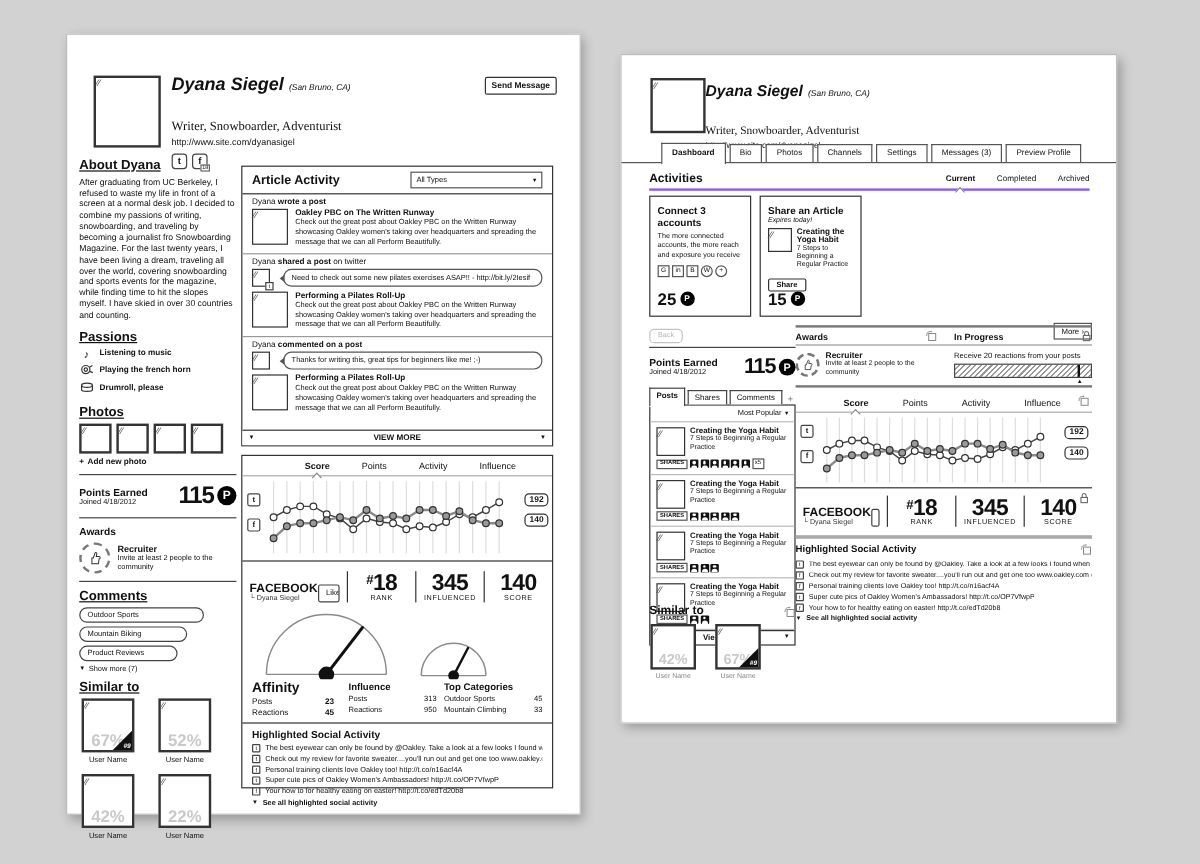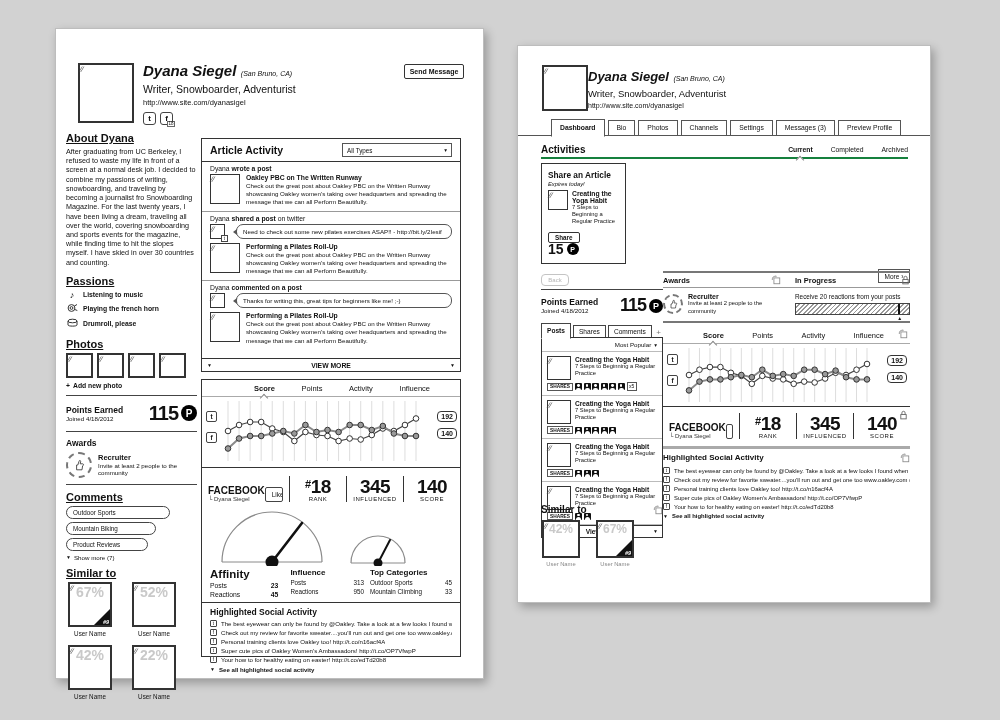--- a/index.html
+++ b/index.html
@@ -27,21 +27,21 @@
   .annot{width:10px;height:10px;display:inline-flex;flex:none;}
   .lock{width:9px;height:10px;display:inline-flex;flex:none;}
   .btn{position:absolute;border:1px solid #333;display:flex;align-items:center;justify-content:center;font-size:7px;font-weight:bold;background:#fff;border-radius:2px;}
   .rule{border:none;border-top:1.5px solid #444;margin:6px 0;}
   
   .photoL{left:22px;top:34px;width:56px;height:60px;border-width:2px;}
   .nameblk{position:absolute;}
   #pageL .nameblk{left:87px;top:33px;}
   .nm{font-size:15px;font-weight:bold;font-style:italic;}
   .loc{font-size:7px;font-style:italic;}
-  .tagline{font-size:10.5px;margin-top:3px;}
+  .tagline{font-size:10.5px;margin-top:20px;font-family:Liberation Serif, serif;}
   .url{font-size:7.5px;margin-top:3px;}
   .chicons{margin-top:5px;display:flex;gap:4px;}
   .sendL{left:348px;top:35px;width:58px;height:13px;}
   
   .lcol{position:absolute;left:10px;top:103px;width:131px;}
   .h11{font-size:11px;font-weight:bold;margin:0 0 3px;text-decoration:underline;}
   .mt8{margin-top:8px;}
   .about{font-size:7.2px;line-height:1.28;margin:0 0 4px;}
   .prow{display:flex;align-items:center;gap:5px;margin:3px 0;}
   .picon{width:12px;text-align:center;font-size:9px;flex:none;}
@@ -55,21 +55,21 @@
   .f85{font-size:8.5px;} .joined{font-size:6.2px;}
   .awrow{display:flex;gap:6px;align-items:center;margin-top:4px;}
   .awname{font-size:7.5px;font-weight:bold;}
   .awdesc{font-size:6.2px;line-height:1.25;}
   .pill{border:1.5px solid #444;border-radius:8px;font-size:6.3px;line-height:11px;padding:0 6px;margin:3px 0;box-sizing:border-box;background:#fff;}
   .pw1{width:104px;}.pw2{width:90px;}.pw3{width:82px;}
   .showmore{font-size:6.2px;display:flex;gap:3px;margin:3px 0 6px;align-items:center;}
   .tri{font-size:5px;line-height:1;}
   .simgrid{display:flex;flex-wrap:wrap;gap:8px 16px;}
   .simcard{width:48px;text-align:center;}
-  .simph{width:44px;height:45px;border-width:2px;margin:0 auto;display:flex;align-items:flex-start;justify-content:center;position:relative;overflow:hidden;}
+  .simph{width:44px;height:45px;border-width:2px;margin:0 auto;display:flex;align-items:flex-end;justify-content:center;position:relative;overflow:hidden;}
   .simpct{font-size:14px;font-weight:bold;color:#c9c9c9;}
   .corner{position:absolute;right:-1px;bottom:-1px;width:0;height:0;border-bottom:18px solid #111;border-left:18px solid transparent;}
   .cornertxt{position:absolute;right:1px;bottom:0;color:#fff;font-size:5.5px;font-weight:bold;font-style:italic;}
   .simname{font-size:6.3px;margin-top:3px;}
   
   .box{position:absolute;border:1.5px solid #333;background:#fff;box-sizing:border-box;}
   .recentbox{left:145px;top:109px;width:260px;height:234px;}
   .rahead{display:flex;justify-content:space-between;align-items:center;padding:4px 8px;border-bottom:1.5px solid #333;}
   .h105{font-size:10.5px;}
   .select{width:100px;height:12px;border:1px solid #555;display:flex;justify-content:space-between;align-items:center;font-size:6.3px;padding:0 4px;background:#fff;}
@@ -127,21 +127,21 @@
   .seeall{display:flex;gap:4px;font-size:6.1px;font-weight:bold;margin-top:3px;align-items:center;}
   
   .photoR{left:24px;top:19px;width:46px;height:46px;border-width:2px;}
   #pageR .nameblk{left:70px;top:21px;}
   .nm.sm{font-size:13px;}
   .tagline.sm{font-size:9.5px;}
   .url.sm{font-size:7px;}
   .tabsrow{position:absolute;left:0;top:72px;width:412px;height:18px;display:flex;align-items:flex-end;border-bottom:1.5px solid #555;padding-left:33px;box-sizing:border-box;}
   .tab{border:1px solid #555;border-bottom:none;height:14px;line-height:14px;padding:0 8px;font-size:6.8px;background:#fff;margin-right:3px;}
   .tab.active{font-weight:bold;height:16px;line-height:16px;margin-bottom:-1.5px;border-bottom:1.5px solid #fff;}
-  .acthead{position:absolute;left:23px;top:96px;width:367px;height:15px;border-bottom:2px solid #15803d;display:flex;justify-content:space-between;align-items:center;}
+  .acthead{position:absolute;left:23px;top:96px;width:367px;height:15px;border-bottom:2px solid #8b5cf6;display:flex;justify-content:space-between;align-items:center;}
   .actttl{font-size:10px;font-weight:bold;}
   .filters{display:flex;gap:18px;font-size:6.8px;align-items:center;}
   .fitem{position:relative;}
   .fnotch{position:absolute;left:50%;bottom:-10px;width:5px;height:5px;background:#fff;border-left:1px solid #888;border-top:1px solid #888;transform:translateX(-50%) rotate(45deg);}
   .cards{position:absolute;left:23px;top:117px;display:flex;gap:7px;}
   .card{width:85px;height:101px;border:1.5px solid #333;padding:6px;box-sizing:border-box;position:relative;background:#fff;}
   .cardttl{font-size:8.3px;font-weight:bold;margin-bottom:4px;}
   .cardbody{font-size:6px;line-height:1.3;}
   .cicons{display:flex;gap:2px;margin-top:4px;}
   .cic{width:10px;height:10px;border:1px solid #555;font-size:5.5px;display:flex;align-items:center;justify-content:center;box-sizing:border-box;}
@@ -586,20 +586,35 @@
     <span class="actttl">Activities</span>
     <span class="filters">
       <span class="fitem b"><span>Current</span><span class="fnotch"></span></span>
       <span class="fitem">Completed</span>
       <span class="fitem">Archived</span>
     </span>
   </div>
 
   <div class="cards">
     <div class="card">
+      <div class="cardttl">Connect 3 accounts</div>
+      <div class="cardbody">The more connected accounts, the more reach and exposure you receive</div>
+      <div class="cicons">
+        <span class="cic">G</span>
+        <span class="cic">in</span>
+        <span class="cic">B</span>
+        <span class="cic round">W</span>
+        <span class="cic round">+</span>
+      </div>
+      <div class="cardpts">
+          <span class="cpn">25</span>
+          <span class="pbadge pb12">P</span>
+        </div>
+    </div>
+    <div class="card">
       <div class="cardttl">Share an Article</div>
       <div class="expires">Expires today!</div>
       <div class="c4row">
         <div class="ph c4thumb"></div>
         <div>
           <div class="c4ttl">Creating the Yoga Habit</div>
           <div class="c4sub">7 Steps to Beginning a Regular Practice</div>
         </div>
       </div>
       <span class="sharebtn">Share</span>

